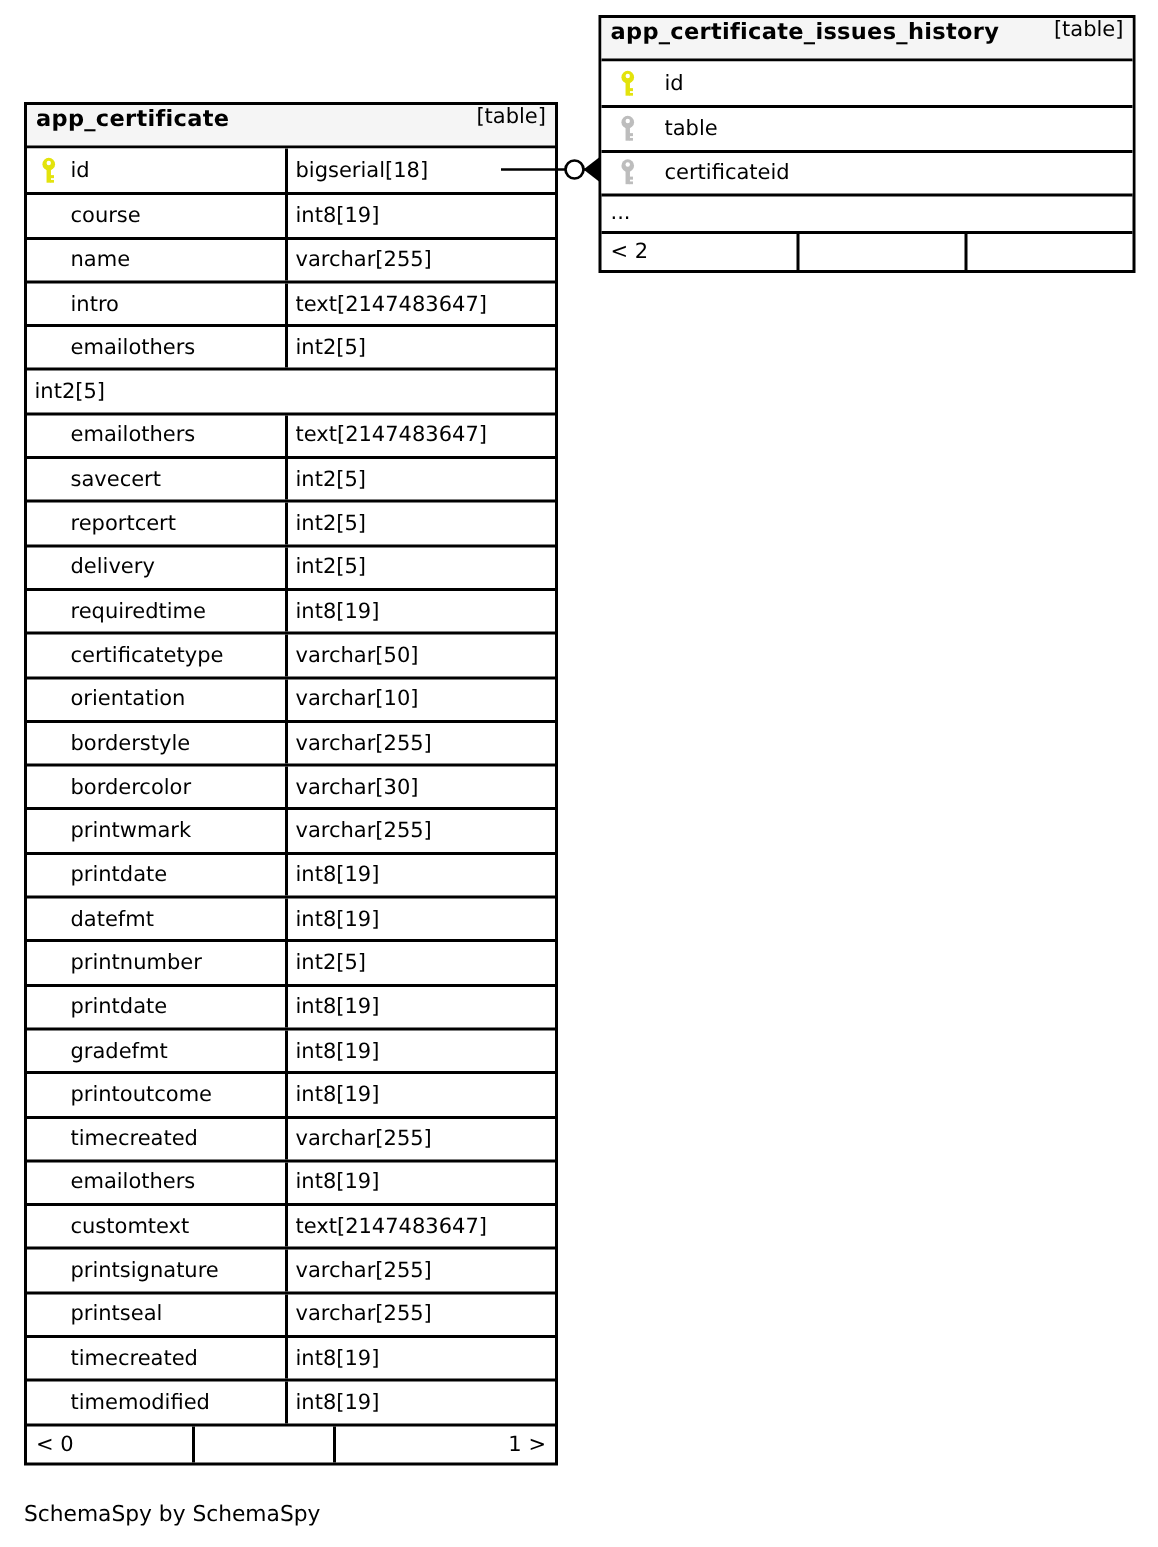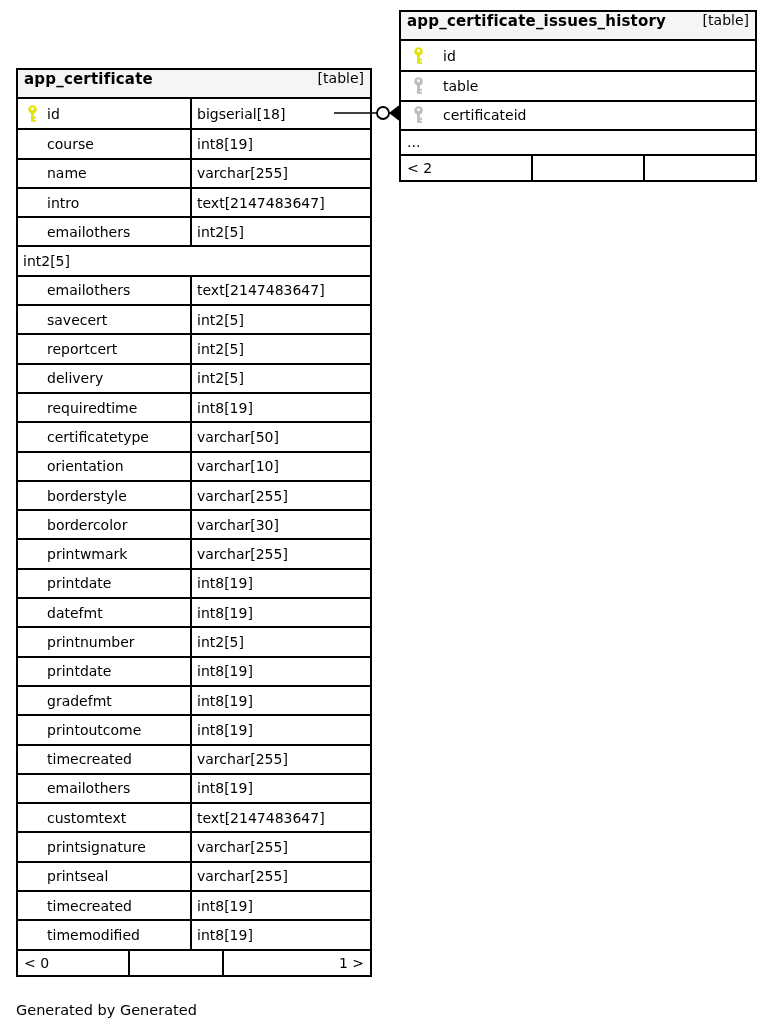--- a/index.html
+++ b/index.html
@@ -588,14 +588,14 @@
       <div class="cell right"></div>
     </div>
   </div>
 
   <svg id="relation-svg" viewBox="0 0 66 26" xmlns="http://www.w3.org/2000/svg">
     <line x1="0" y1="13" x2="60" y2="13" stroke="#000" stroke-width="1.6"></line>
     <polygon points="55,13 66,4.5 66,21.5" fill="#000"></polygon>
     <circle cx="49" cy="13" r="6" fill="#ffffff" stroke="#000" stroke-width="1.8"></circle>
   </svg>
 
-  <div class="generator-note">Generated by Generated</div>
+  <div class="generator-note">SchemaSpy by SchemaSpy</div>
 </div>
 
 </body></html>

